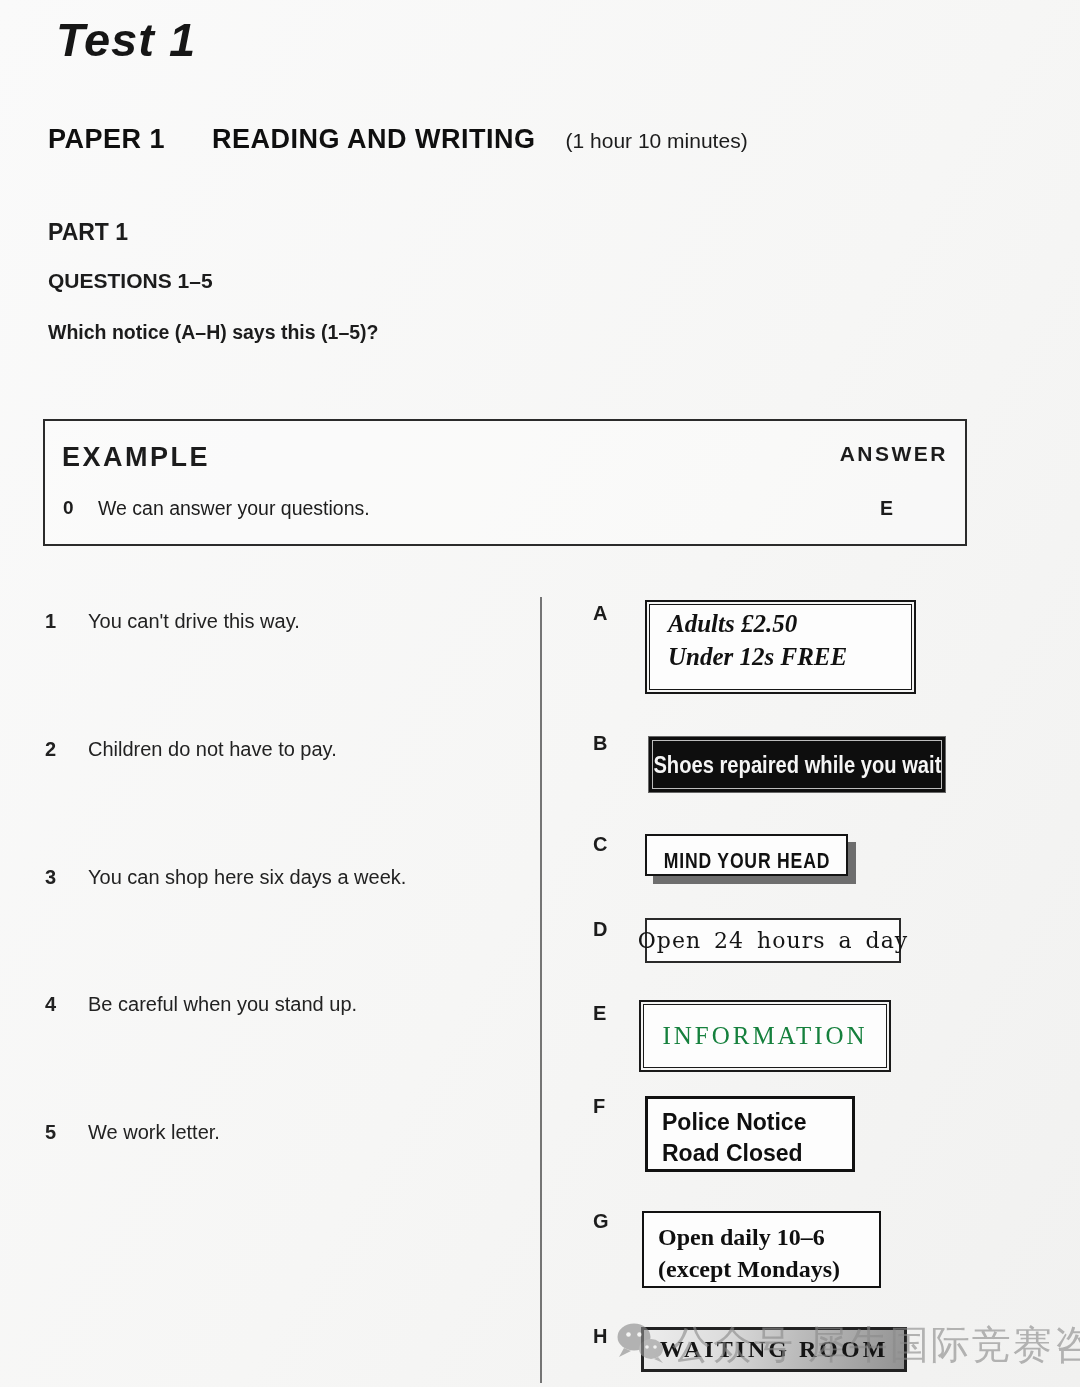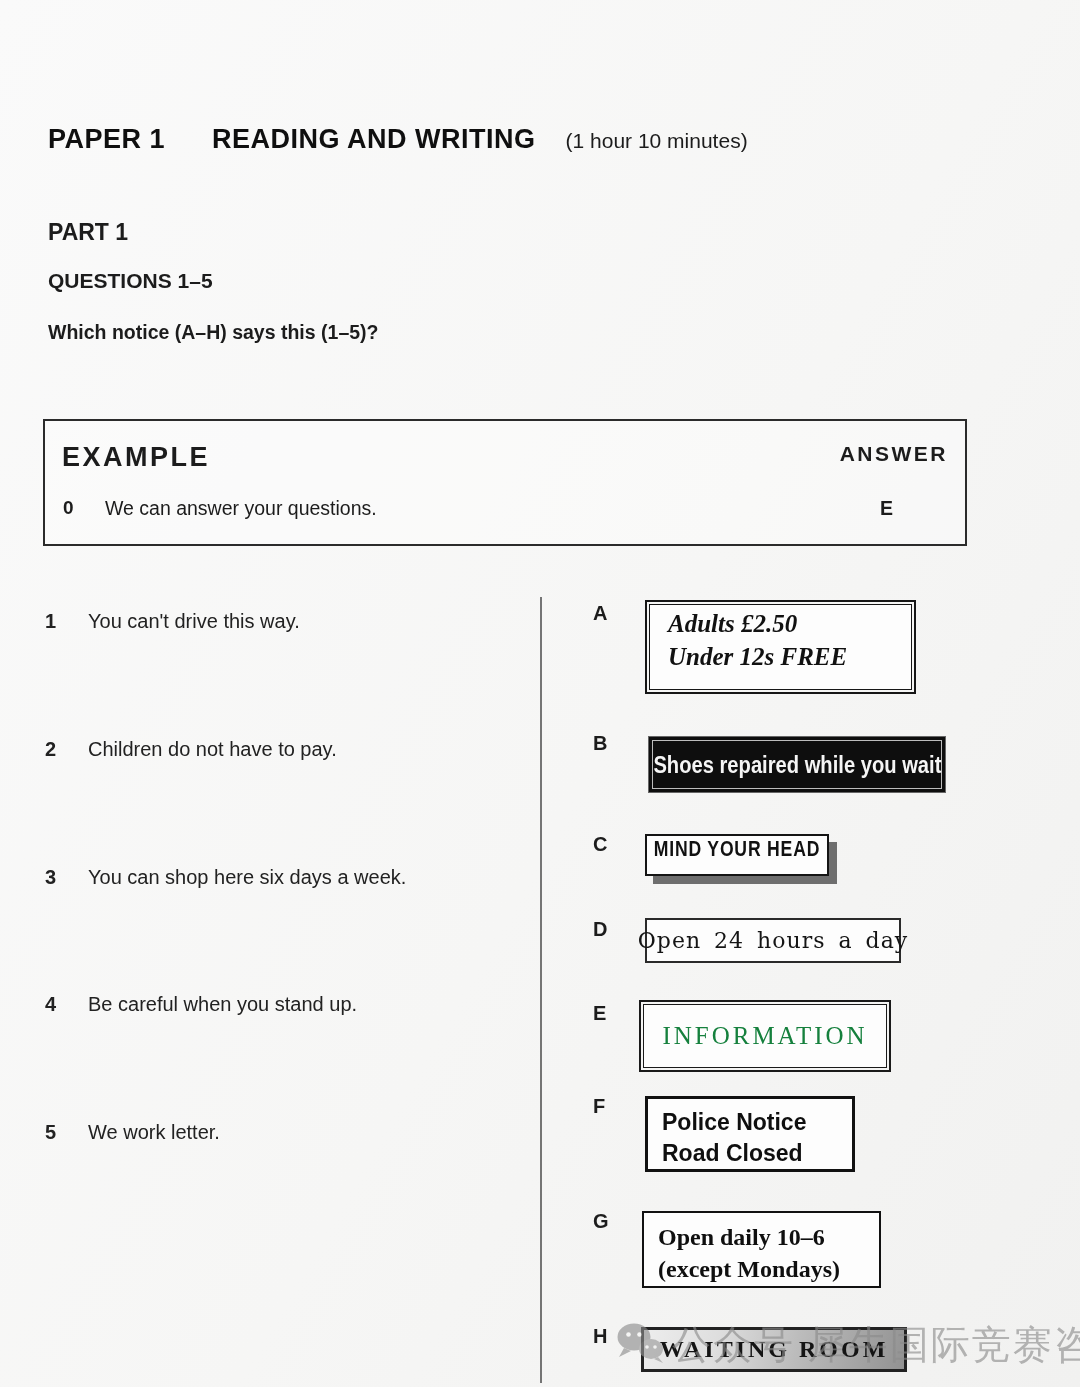--- a/index.html
+++ b/index.html
@@ -25,21 +25,21 @@
   .instr-2 { position:absolute; left:48px; top:356px; font-size:19.5px; font-weight:bold; }
 
   
   .example-box {
     position:absolute; left:43px; top:419px; width:924px; height:127px;
     border:2px solid #2b2b2b; background:rgba(255,255,255,0.35);
   }
   .example-header { position:absolute; left:17px; top:21px; font-size:27px; font-weight:bold; letter-spacing:2.5px; }
   .answer-header  { position:absolute; right:17px; top:21px; font-size:21px; font-weight:bold; letter-spacing:2.5px; }
   .example-num  { position:absolute; left:18px; top:76px; font-size:19px; font-weight:bold; }
-  .example-text { position:absolute; left:60px; top:76px; font-size:19.5px; }
+  .example-text { position:absolute; left:53px; top:76px; font-size:19.5px; }
   .example-answer { position:absolute; right:72px; top:76px; font-size:19.5px; font-weight:bold; }
 
   
   .divider { position:absolute; left:540px; top:597px; width:2px; height:786px; background:#4a4a4a; opacity:0.75; }
 
   
   .q-row { position:absolute; left:45px; display:flex; font-size:20px; color:#222; }
   .q-num { width:43px; font-weight:bold; }
   .q1 { top:610px; } .q2 { top:738px; } .q3 { top:866px; } .q4 { top:993px; } .q5 { top:1121px; }
 
@@ -58,23 +58,23 @@
     font-size:25px; line-height:1.32; color:#111;
   }
   .notice-b {
     left:648px; top:736px; width:298px; height:57px;
     background:#0e0e0e; border:1px solid #666;
     box-shadow: inset 0 0 0 3px #0e0e0e, inset 0 0 0 4px #bdbdbd;
     display:flex; align-items:center; justify-content:center;
   }
   .notice-b .cond { color:#f5f5f5; font-weight:bold; font-size:24px; transform:scaleX(0.84); white-space:nowrap; }
   .notice-c {
-    left:645px; top:834px; width:184px; height:42px;
+    left:645px; top:834px; width:203px; height:42px;
     border:2px solid #141414; box-shadow:8px 8px 0 0 #6e6e6e;
-    display:flex; align-items:flex-start; justify-content:center;
+    display:flex; align-items:flex-end; justify-content:center;
   }
   .notice-c .cond { font-weight:bold; font-size:22px; transform:scaleX(0.8); letter-spacing:1px; white-space:nowrap; color:#111; }
   .notice-d {
     left:645px; top:918px; width:256px; height:45px;
     border:2px solid #2a2a2a;
     display:flex; align-items:center; justify-content:center;
     font-family:"DejaVu Serif", serif; font-size:22px; color:#151515;
     letter-spacing:1px; word-spacing:5px; white-space:nowrap;
   }
   .notice-e {
@@ -109,20 +109,21 @@
     display:flex; align-items:center; gap:8px;
     opacity:0.62; pointer-events:none; white-space:nowrap;
   }
   .watermark-text { font-size:39px; color:#8b8b8b; letter-spacing:2px; }
 </style>
 </head>
 <body>
 
 <div id="page">
 
+  <div class="test-title">Test 1</div>
 
   <div class="paper-row">
     <span class="paper-label">PAPER 1</span>
     <span class="paper-title">READING AND WRITING</span>
     <span class="paper-duration">(1 hour 10 minutes)</span>
   </div>
 
   <div class="part-title">PART 1</div>
   <div class="questions-title">QUESTIONS 1–5</div>
   <div class="instr-1">Which notice (A–H) says this (1–5)?</div>

